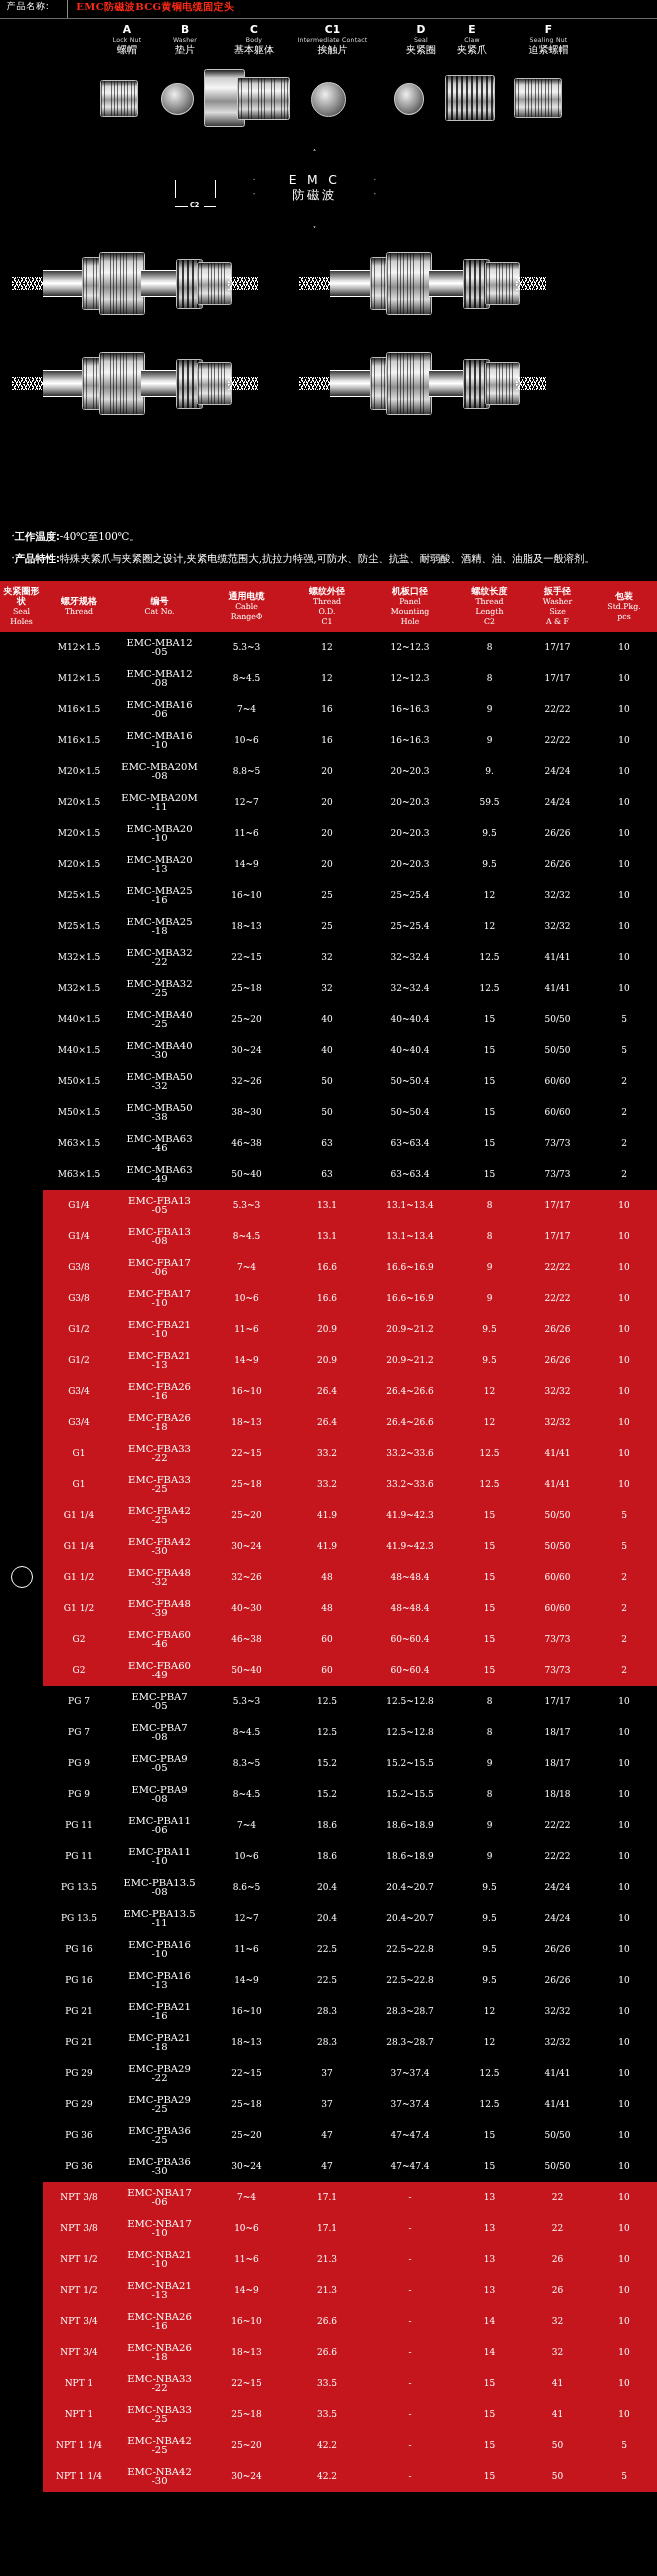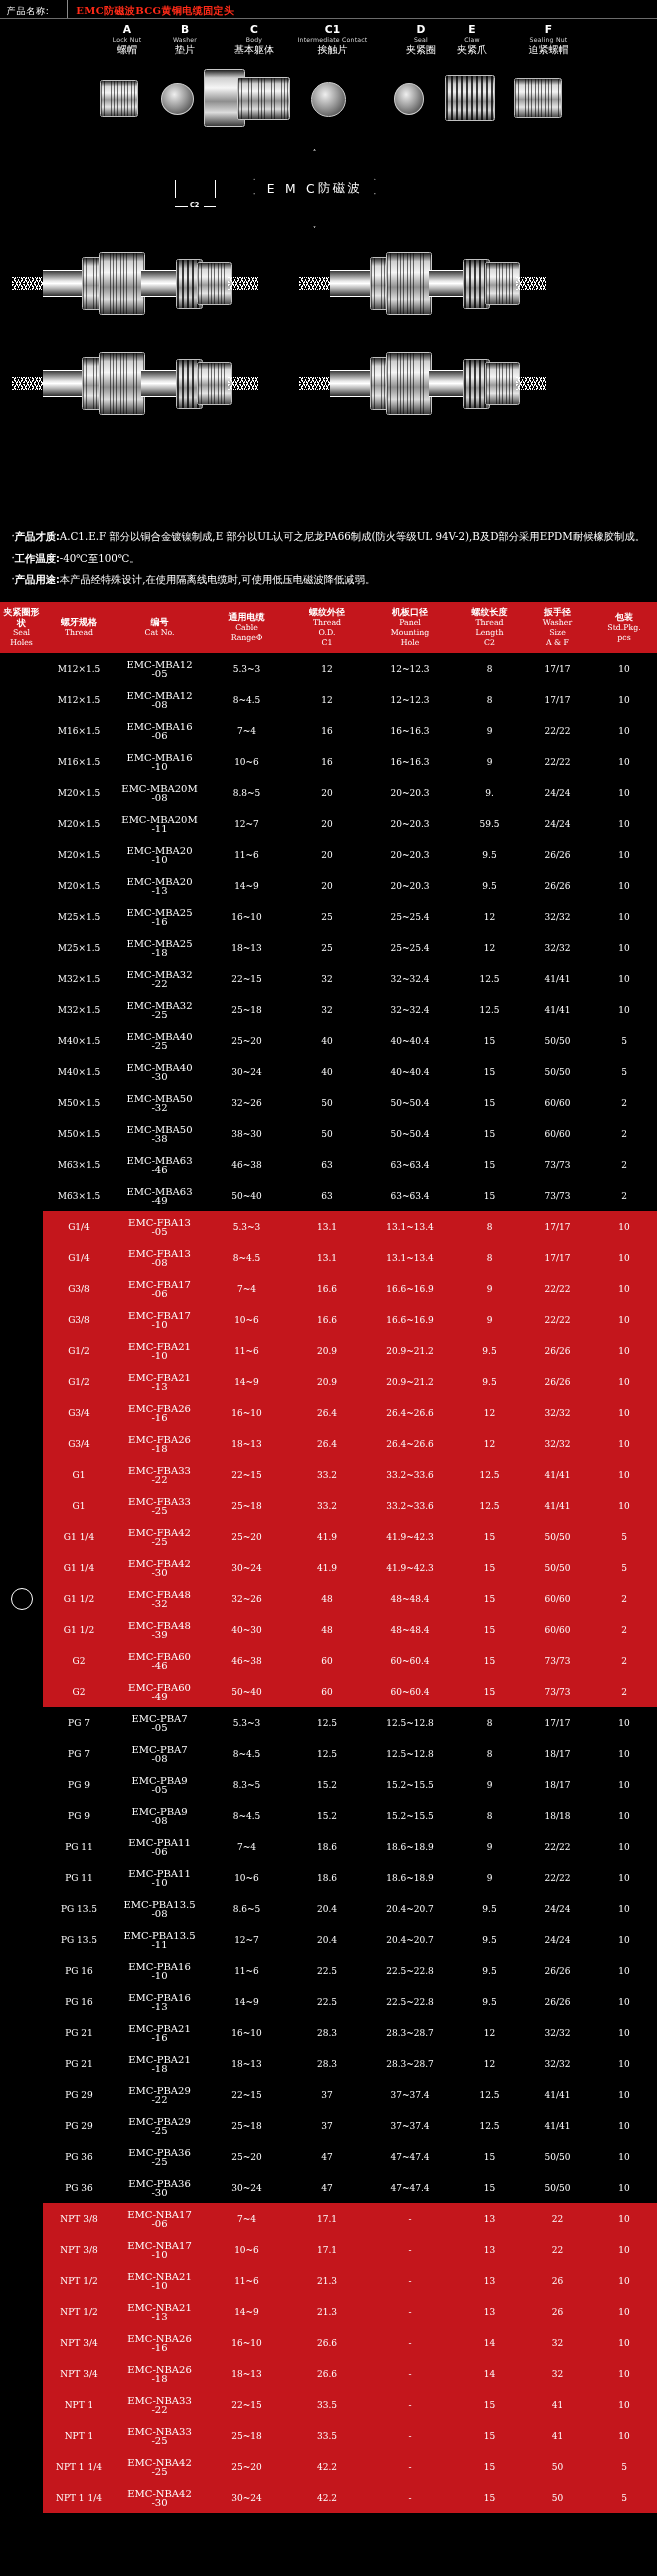--- a/index.html
+++ b/index.html
@@ -7,21 +7,21 @@
     width:657px;
     font-family:"Liberation Serif","DejaVu Serif",serif;
     color:#fff;
     -webkit-font-smoothing:none;
   }
   #page{width:657px;background:#000;position:relative;}
 
   
   .titlebar{
     height:18px;background:#000;border-bottom:0.8px solid #6b6b6b;
-    display:flex;align-items:flex-end;
+    display:flex;align-items:flex-start;
   }
   .titlebar .lbl{
     color:#ffffff;font-size:9px;padding:0 6.6px;min-width:54px;
     font-family:"DejaVu Sans","Liberation Sans",sans-serif;
     letter-spacing:0.8px;
   }
   .titlebar .vrule{width:0.8px;height:18px;background:#8a8a8a;}
   .titlebar .val{
     color:#ff2a17;font-size:10px;font-weight:bold;padding-left:8.2px;
     font-family:"DejaVu Serif","Liberation Serif",serif;letter-spacing:0.4px;
@@ -66,21 +66,21 @@
     background:repeating-linear-gradient(90deg,rgba(0,0,0,.75) 0 1.6px,rgba(255,255,255,.10) 1.6px 5px);
   }
 
   .c2dim{position:absolute;color:#fff;font-size:6.6px;
     font-family:"DejaVu Sans","Liberation Sans",sans-serif;font-weight:bold;}
   .c2line{position:absolute;background:#fff;}
 
   
   .emc{
     position:absolute;width:123px;height:79px;left:253px;top:130px;
-    display:flex;flex-direction:row;align-items:center;justify-content:center;
+    display:flex;flex-direction:column;align-items:center;justify-content:center;
   }
   .emc .star{
     position:absolute;inset:0;
     background:#000;
     border:0;
     -webkit-clip-path:polygon(50% 0%,57% 13%,68% 4%,70% 19%,83% 12%,80% 27%,95% 24%,86% 36%,100% 38%,88% 47%,100% 57%,86% 60%,95% 72%,80% 70%,83% 85%,70% 78%,68% 93%,57% 84%,50% 100%,43% 84%,32% 93%,30% 78%,17% 85%,20% 70%,5% 72%,14% 60%,0% 57%,12% 47%,0% 38%,14% 36%,5% 24%,20% 27%,17% 12%,30% 19%,32% 4%,43% 13%);
     clip-path:polygon(50% 0%,57% 13%,68% 4%,70% 19%,83% 12%,80% 27%,95% 24%,86% 36%,100% 38%,88% 47%,100% 57%,86% 60%,95% 72%,80% 70%,83% 85%,70% 78%,68% 93%,57% 84%,50% 100%,43% 84%,32% 93%,30% 78%,17% 85%,20% 70%,5% 72%,14% 60%,0% 57%,12% 47%,0% 38%,14% 36%,5% 24%,20% 27%,17% 12%,30% 19%,32% 4%,43% 13%);
     box-shadow:inset 0 0 0 1.6px #ffffff;
   }
   .emc .t1{position:relative;font-size:12.3px;letter-spacing:3.3px;color:#fff;
@@ -288,27 +288,24 @@
         </div>
       <div class="pc nut" style="left:485px;top:23px;width:33px;height:41px;">
           <span class="thread-lines"></span>
         </div>
       <div class="shield" style="left:516px;top:38px;width:30px;height:13px;"></div>
     </div>
   </div>
 
   <div class="specs">
     <div class="spec">
-      <span class="dot">·</span><span class="k">产品才质:</span><span>A.C1.E.F 部分以铜合金镀镍制成,E 部分以UL认可之尼龙PA66制成(防火等级UL 94V-2),B及D部分采用EPDM耐候橡胶制成。</span>
-    </div>
-    <div class="spec">
       <span class="dot">·</span><span class="k">工作温度:</span><span>-40℃至100℃。</span>
     </div>
     <div class="spec">
-      <span class="dot">·</span><span class="k">产品用途:</span><span>本产品经特殊设计,在使用隔离线电缆时,可使用低压电磁波降低减弱。</span>
+      <span class="dot">·</span><span class="k">产品特性:</span><span>特殊夹紧爪与夹紧圈之设计,夹紧电缆范围大,抗拉力特强,可防水、防尘、抗盐、耐弱酸、酒精、油、油脂及一般溶剂。</span>
     </div>
   </div>
 
   <table class="spec-table">
     <colgroup>
       <col class="colw1">
         <col class="colw2">
         <col class="colw3">
         <col class="colw4">
       <col class="colw5">

